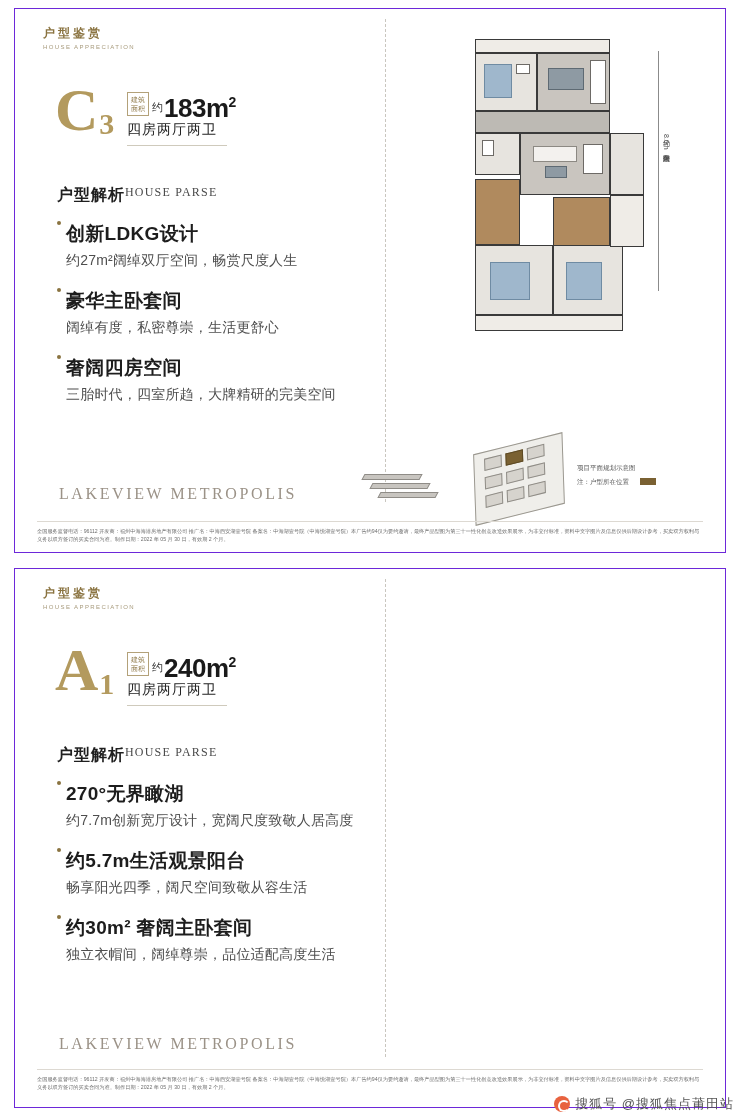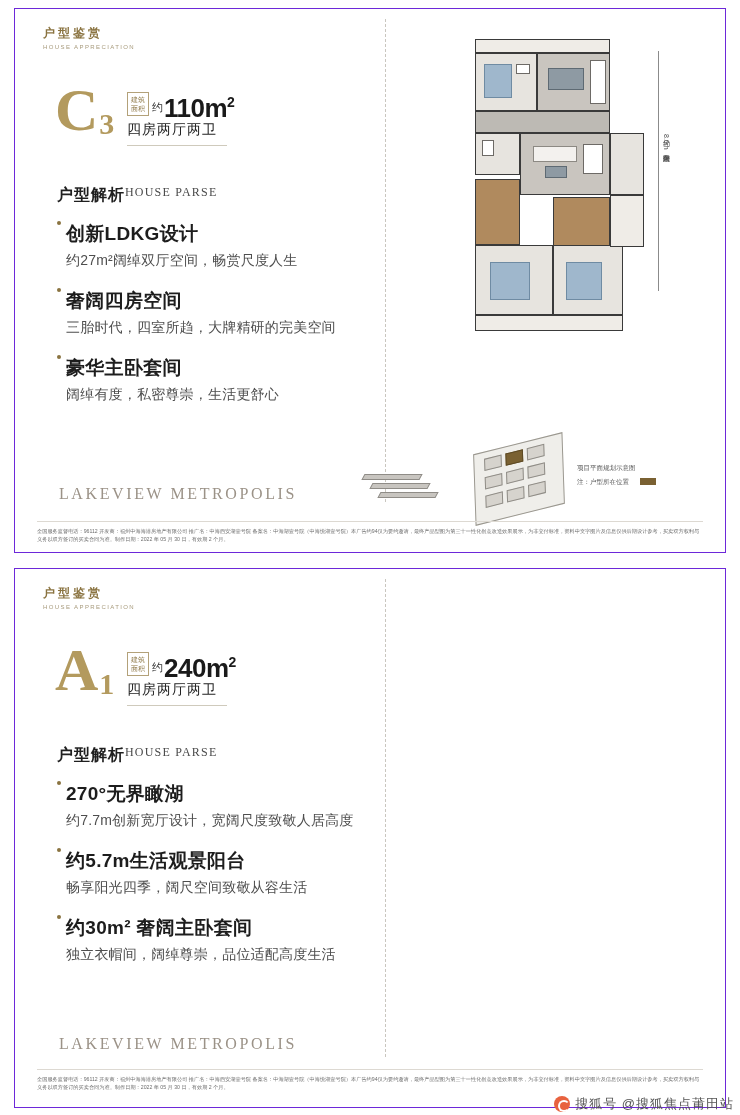--- a/index.html
+++ b/index.html
@@ -304,51 +304,51 @@
       <div class="en">HOUSE APPRECIATION</div>
     </div>
 
     <div class="code">
       <span>C</span><sub>3</sub>
     </div>
 
     <div class="area-row">
       <div class="area-tag">建筑<br>面积</div>
       <div class="area-about">约</div>
-      <div class="area-num"><span>110m</span><sup>2</sup></div>
+      <div class="area-num"><span>183m</span><sup>2</sup></div>
     </div>
 
     <div class="rooms">四房两厅两卫</div>
 
     <div class="parse-title">
       <span class="cn">户型解析</span>
       <span class="en">HOUSE PARSE</span>
     </div>
 
     <div class="feat-list">
       <div class="feat">
         <div class="h">
             <span class="dot"></span>
             <span>创新LDKG设计</span>
           </div>
         <div class="d">约27m²阔绰双厅空间，畅赏尺度人生</div>
       </div>
       <div class="feat">
         <div class="h">
             <span class="dot"></span>
+            <span>豪华主卧套间</span>
+          </div>
+        <div class="d">阔绰有度，私密尊崇，生活更舒心</div>
+      </div>
+      <div class="feat">
+        <div class="h">
+            <span class="dot"></span>
             <span>奢阔四房空间</span>
           </div>
         <div class="d">三胎时代，四室所趋，大牌精研的完美空间</div>
-      </div>
-      <div class="feat">
-        <div class="h">
-            <span class="dot"></span>
-            <span>豪华主卧套间</span>
-          </div>
-        <div class="d">阔绰有度，私密尊崇，生活更舒心</div>
       </div>
     </div>
 
     <div class="brand">LAKEVIEW METROPOLIS</div>
 
     <div class="plan plan-a">
 
       <div class="room balc" style="left:30px; top:0px; width:135px; height:14px;"></div>
 
       <div class="room light" style="left:30px; top:14px; width:62px; height:58px;">

